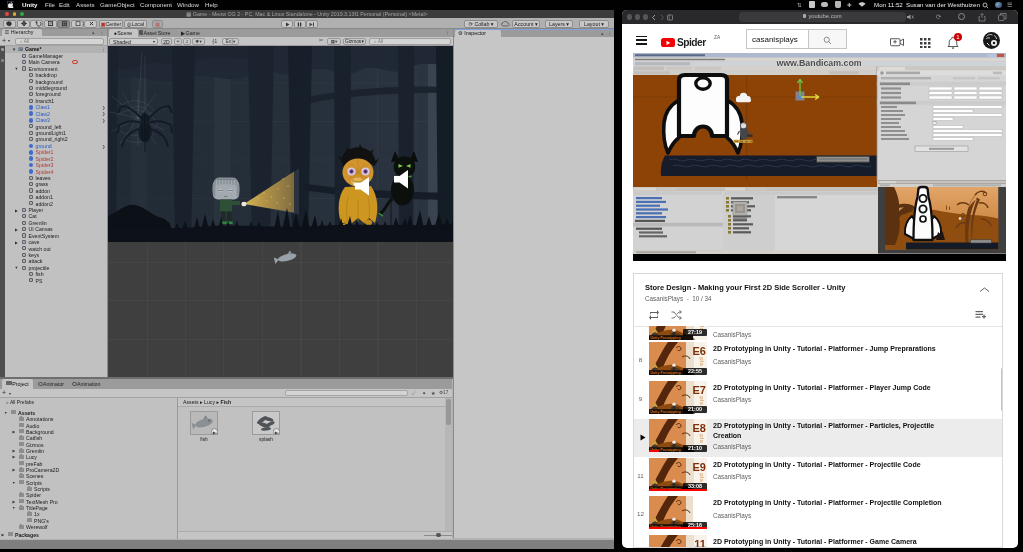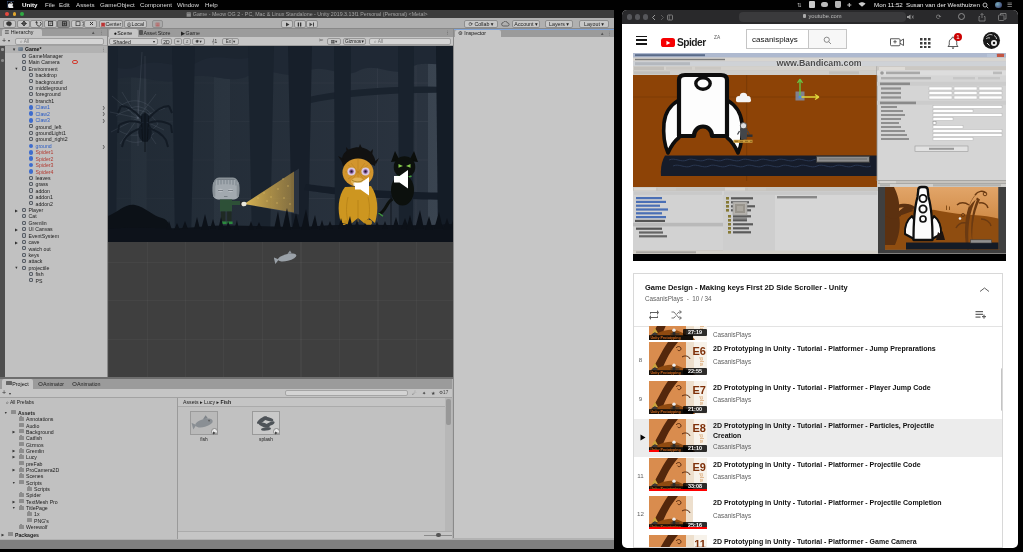--- a/index.html
+++ b/index.html
@@ -911,21 +911,21 @@
   <rect x="365.5" y="134" width="7.5" height="62.5" fill="#3f3f3f"></rect>
 
   <rect x="0" y="197.5" width="245" height="4" fill="#d4d0c8"></rect>
   <rect x="3" y="198.3" width="60" height="2" fill="#a9a5a0"></rect>
 
   <text x="186" y="13" text-anchor="middle" font-family="Liberation Sans" font-size="8.8" font-weight="bold" fill="#4c4c4c" stroke="#eee" stroke-width="0.55" paint-order="stroke">www.Bandicam.com</text>
  </svg>
  </div>
 
  <div class="a" style="left:11px;top:263px;width:370px;height:274.5px;border:1px solid #d8d8d8;background:#fff;overflow:hidden">
-  <div class="a" style="left:11px;top:9px;font-size:7.5px;font-weight:bold;color:#0f0f0f">Game Design - Making keys First 2D Side Scroller - Unity</div>
+  <div class="a" style="left:11px;top:9px;font-size:7.5px;font-weight:bold;color:#0f0f0f">Store Design - Making your First 2D Side Scroller - Unity</div>
   <div class="a" style="left:11px;top:21px;font-size:6.3px;color:#606060">CasanisPlays &nbsp;-&nbsp; 10 / 34</div>
   <svg class="a" style="left:345px;top:12px" width="11" height="7" viewBox="0 0 22 14">
           <path d="M2 11l9-7 9 7" stroke="#606060" stroke-width="2" fill="none"></path>
         </svg>
   <svg class="a" style="left:14px;top:35.5px" width="12" height="10" viewBox="0 0 24 20">
           <path d="M6 6h12v4l4-5-4-5v4H4v6M18 14H6v-4l-4 5 4 5v-4h14v-6" fill="#606060"></path>
         </svg>
   <svg class="a" style="left:37px;top:35.5px" width="11" height="10" viewBox="0 0 22 20">
           <path d="M1 4h5l10 12h4M1 16h5l3.5-4.2M11.5 8.2L16 4h4M17 1l4 3-4 3M17 13l4 3-4 3" stroke="#606060" stroke-width="1.7" fill="none"></path>
         </svg>

